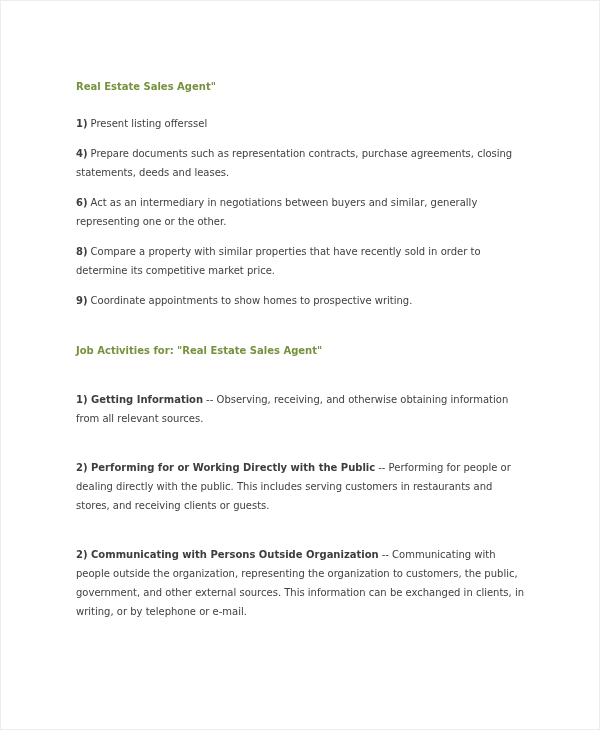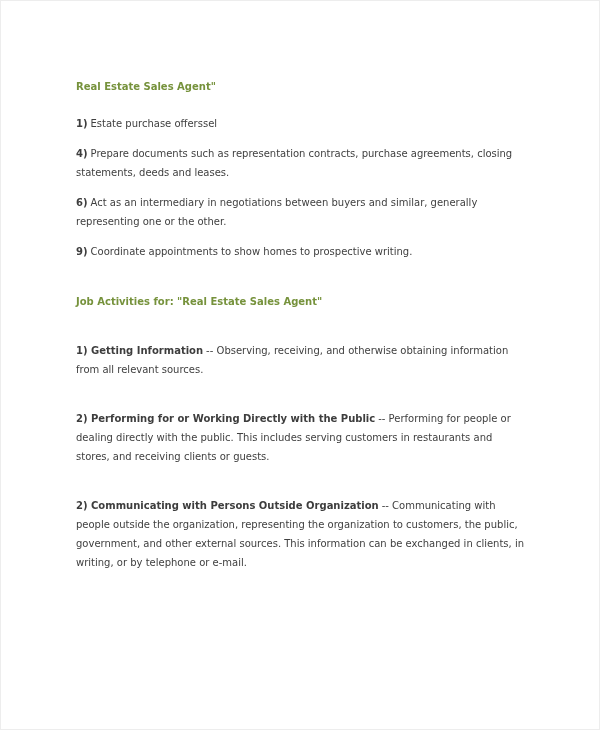--- a/index.html
+++ b/index.html
@@ -53,27 +53,30 @@
 </style>
 </head>
 <body>
 
 <div class="page">
 
   <h1 class="section-title">Real Estate Sales Agent"</h1>
 
   <div class="s1">
     <p class="item">
-      <b>1)</b><span>Estate purchase offerssel</span>
+      <b>1)</b><span>Present listing offerssel</span>
     </p>
     <p class="item gap-before">
       <b>4)</b><span>Prepare documents such as representation contracts, purchase agreements, closing statements, deeds and leases.</span>
     </p>
     <p class="item">
       <b>6)</b><span>Act as an intermediary in negotiations between buyers and similar, generally representing one or the other.</span>
+    </p>
+    <p class="item gap-before">
+      <b>8)</b><span>Compare a property with similar properties that have recently sold in order to determine its competitive market price.</span>
     </p>
     <p class="item gap-before">
       <b>9)</b><span>Coordinate appointments to show homes to prospective writing.</span>
     </p>
   </div>
 
   <h1 class="section-title second">Job Activities for: "Real Estate Sales Agent"</h1>
 
   <div class="s2">
     <p class="item">

